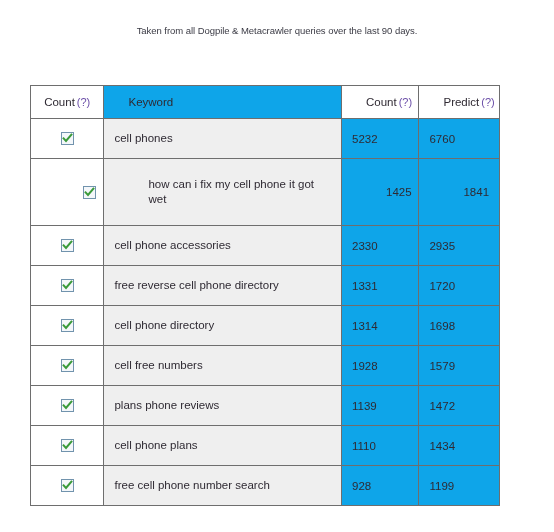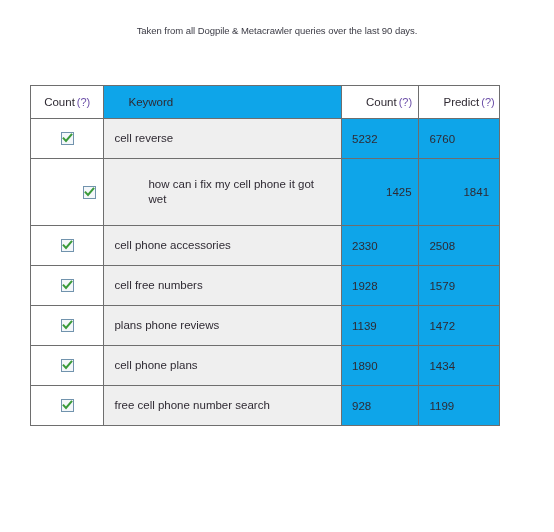--- a/index.html
+++ b/index.html
@@ -151,39 +151,55 @@
         <th class="th-keyword"><span>Keyword</span></th>
         <th class="th-count"><span>Count</span><span class="q-mark">(?)</span></th>
         <th class="th-predict"><span>Predict</span><span class="q-mark">(?)</span></th>
       </tr>
     </thead>
     <tbody id="results-body">
         <tr>
           <td class="cell-keep"><span class="chk"><svg viewBox="0 0 11 11" xmlns="http://www.w3.org/2000/svg">
                 <path d="M1.6 5.4 L4.0 8.0 L9.4 1.6" fill="none" stroke="#3a9a3a" stroke-width="2" stroke-linecap="square" stroke-linejoin="miter"></path>
               </svg></span></td>
-          <td class="cell-keyword">cell reverse</td>
+          <td class="cell-keyword">cell phones</td>
           <td class="cell-count">5232</td>
           <td class="cell-predict">6760</td>
         </tr>
         <tr class="tall">
           <td class="cell-keep"><span class="chk"><svg viewBox="0 0 11 11" xmlns="http://www.w3.org/2000/svg">
                 <path d="M1.6 5.4 L4.0 8.0 L9.4 1.6" fill="none" stroke="#3a9a3a" stroke-width="2" stroke-linecap="square" stroke-linejoin="miter"></path>
               </svg></span></td>
           <td class="cell-keyword">how can i fix my cell phone it got wet</td>
           <td class="cell-count">1425</td>
           <td class="cell-predict">1841</td>
         </tr>
         <tr>
           <td class="cell-keep"><span class="chk"><svg viewBox="0 0 11 11" xmlns="http://www.w3.org/2000/svg">
                 <path d="M1.6 5.4 L4.0 8.0 L9.4 1.6" fill="none" stroke="#3a9a3a" stroke-width="2" stroke-linecap="square" stroke-linejoin="miter"></path>
               </svg></span></td>
           <td class="cell-keyword">cell phone accessories</td>
           <td class="cell-count">2330</td>
-          <td class="cell-predict">2508</td>
+          <td class="cell-predict">2935</td>
+        </tr>
+        <tr>
+          <td class="cell-keep"><span class="chk"><svg viewBox="0 0 11 11" xmlns="http://www.w3.org/2000/svg">
+                <path d="M1.6 5.4 L4.0 8.0 L9.4 1.6" fill="none" stroke="#3a9a3a" stroke-width="2" stroke-linecap="square" stroke-linejoin="miter"></path>
+              </svg></span></td>
+          <td class="cell-keyword">free reverse cell phone directory</td>
+          <td class="cell-count">1331</td>
+          <td class="cell-predict">1720</td>
+        </tr>
+        <tr>
+          <td class="cell-keep"><span class="chk"><svg viewBox="0 0 11 11" xmlns="http://www.w3.org/2000/svg">
+                <path d="M1.6 5.4 L4.0 8.0 L9.4 1.6" fill="none" stroke="#3a9a3a" stroke-width="2" stroke-linecap="square" stroke-linejoin="miter"></path>
+              </svg></span></td>
+          <td class="cell-keyword">cell phone directory</td>
+          <td class="cell-count">1314</td>
+          <td class="cell-predict">1698</td>
         </tr>
         <tr>
           <td class="cell-keep"><span class="chk"><svg viewBox="0 0 11 11" xmlns="http://www.w3.org/2000/svg">
                 <path d="M1.6 5.4 L4.0 8.0 L9.4 1.6" fill="none" stroke="#3a9a3a" stroke-width="2" stroke-linecap="square" stroke-linejoin="miter"></path>
               </svg></span></td>
           <td class="cell-keyword">cell free numbers</td>
           <td class="cell-count">1928</td>
           <td class="cell-predict">1579</td>
         </tr>
         <tr>
@@ -192,21 +208,21 @@
               </svg></span></td>
           <td class="cell-keyword">plans phone reviews</td>
           <td class="cell-count">1139</td>
           <td class="cell-predict">1472</td>
         </tr>
         <tr>
           <td class="cell-keep"><span class="chk"><svg viewBox="0 0 11 11" xmlns="http://www.w3.org/2000/svg">
                 <path d="M1.6 5.4 L4.0 8.0 L9.4 1.6" fill="none" stroke="#3a9a3a" stroke-width="2" stroke-linecap="square" stroke-linejoin="miter"></path>
               </svg></span></td>
           <td class="cell-keyword">cell phone plans</td>
-          <td class="cell-count">1890</td>
+          <td class="cell-count">1110</td>
           <td class="cell-predict">1434</td>
         </tr>
         <tr>
           <td class="cell-keep"><span class="chk"><svg viewBox="0 0 11 11" xmlns="http://www.w3.org/2000/svg">
                 <path d="M1.6 5.4 L4.0 8.0 L9.4 1.6" fill="none" stroke="#3a9a3a" stroke-width="2" stroke-linecap="square" stroke-linejoin="miter"></path>
               </svg></span></td>
           <td class="cell-keyword">free cell phone number search</td>
           <td class="cell-count">928</td>
           <td class="cell-predict">1199</td>
         </tr>

